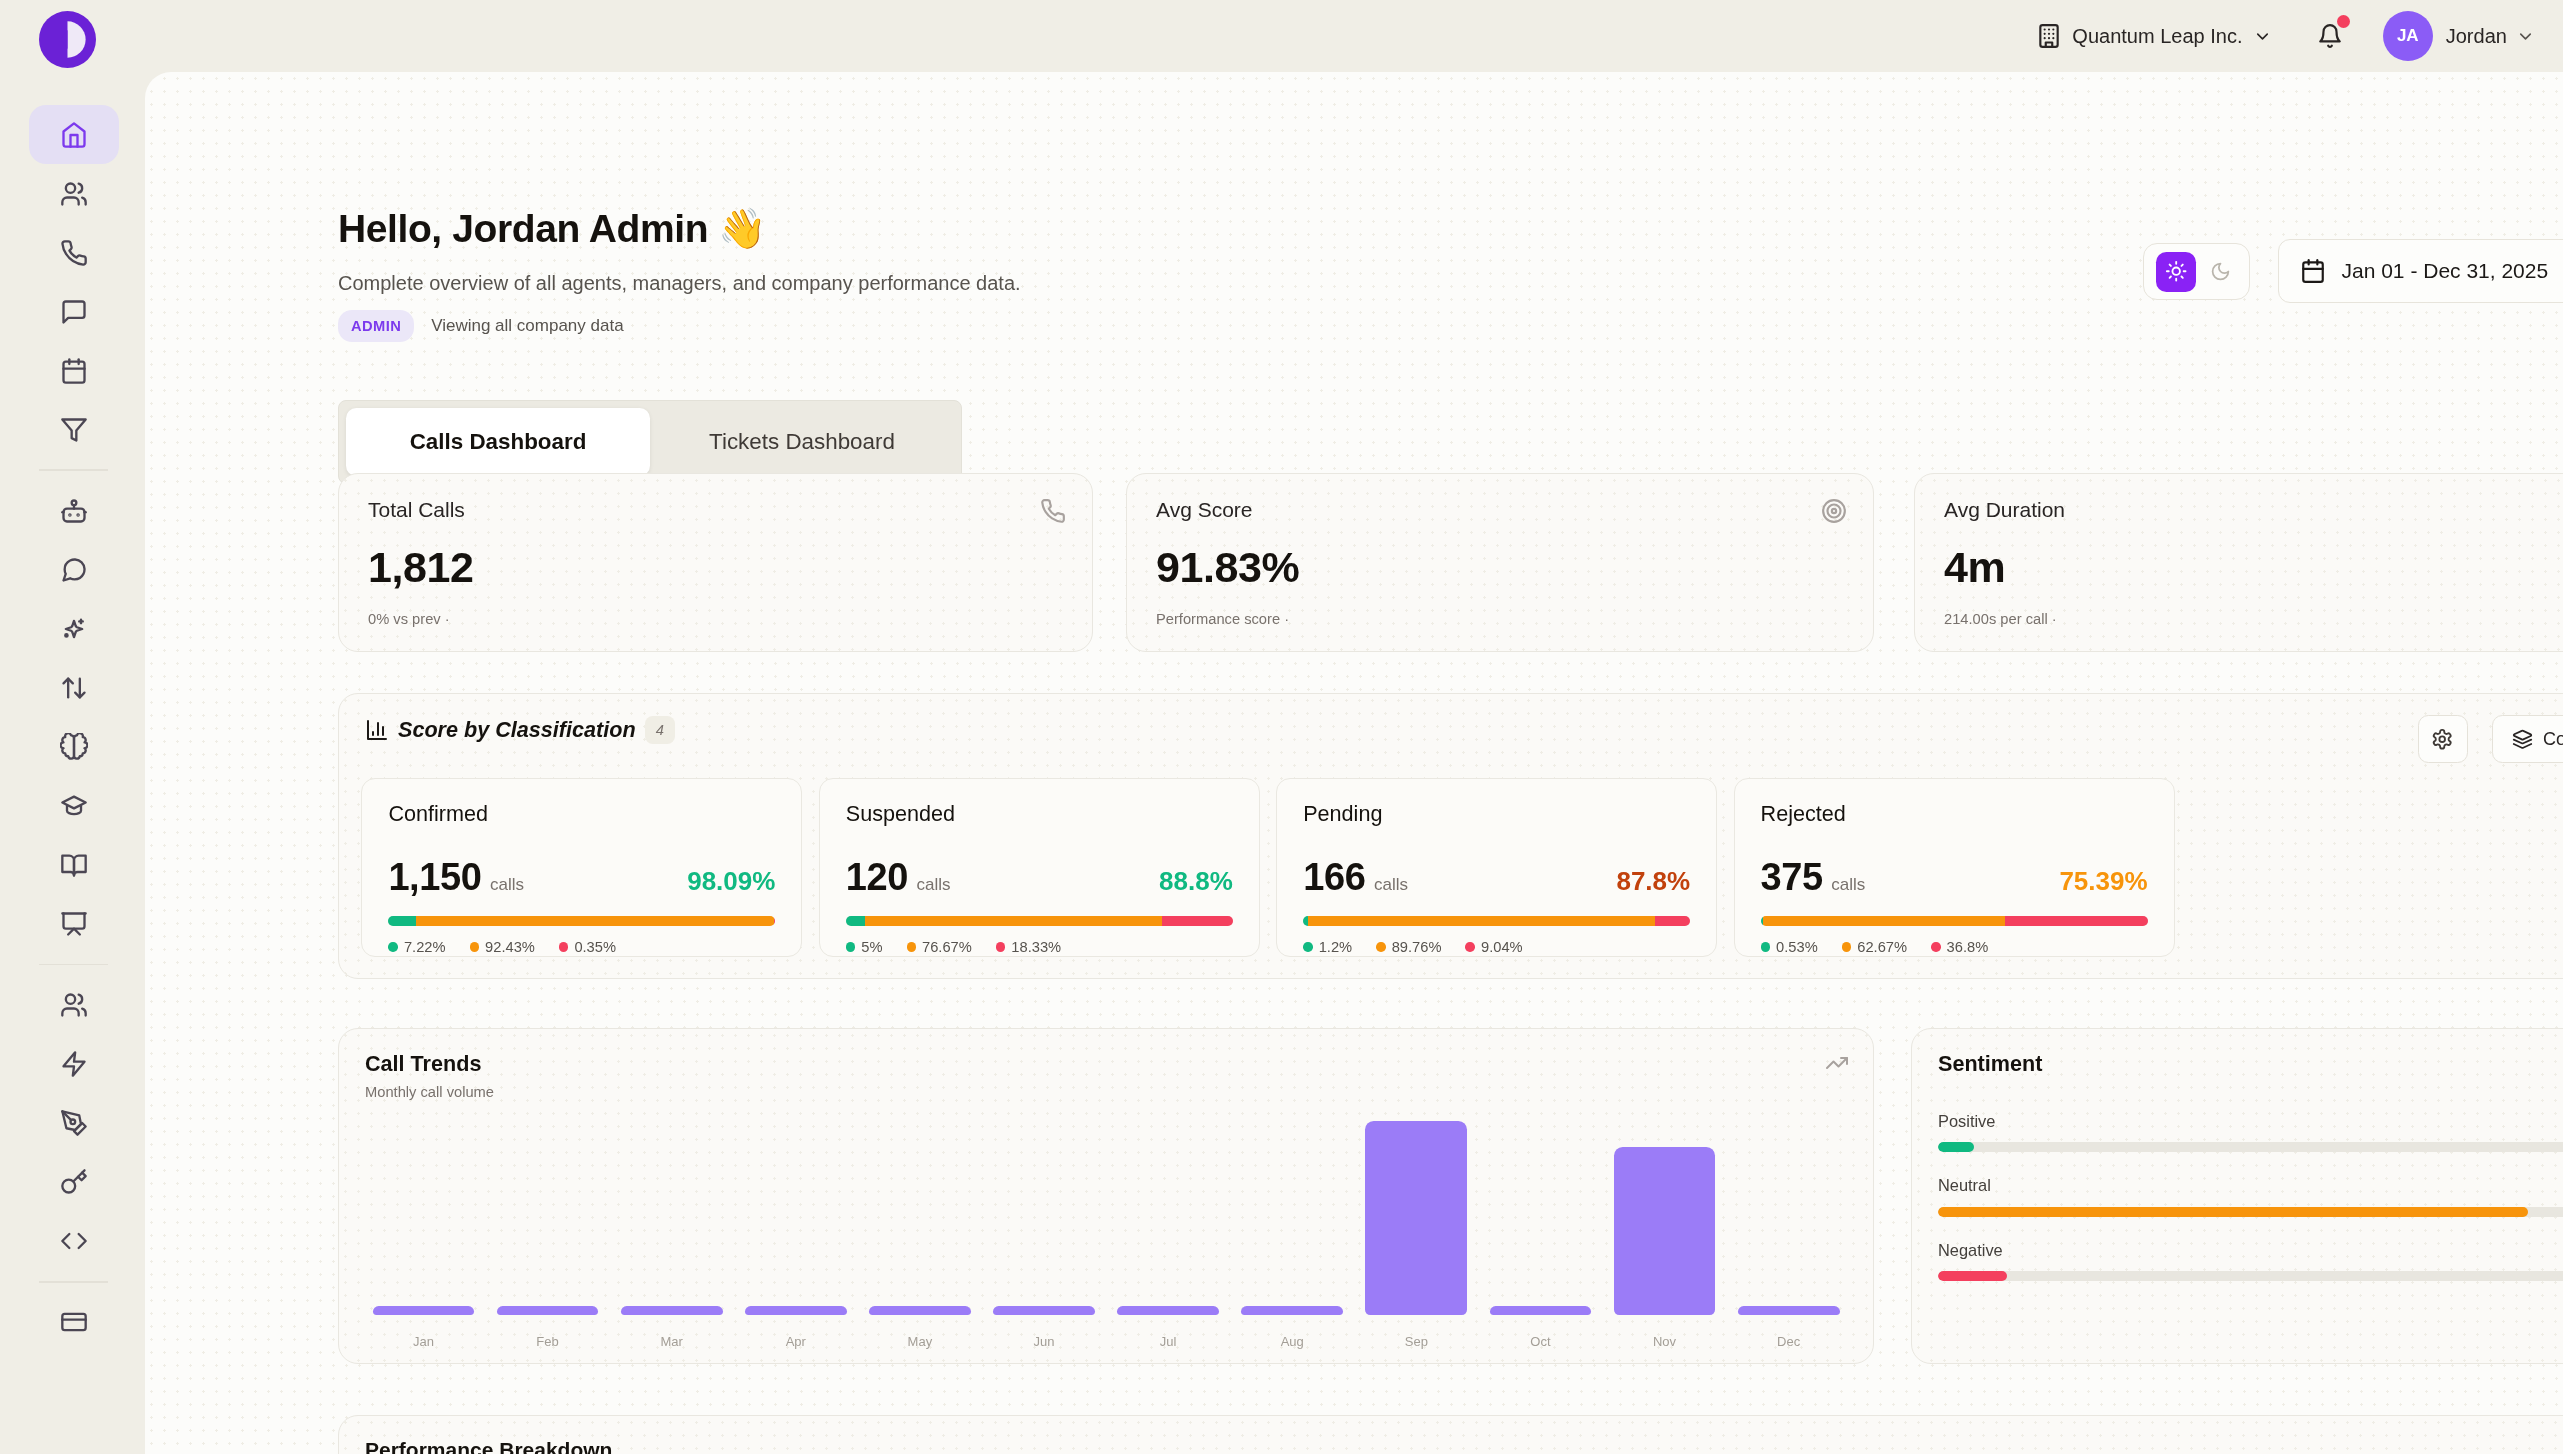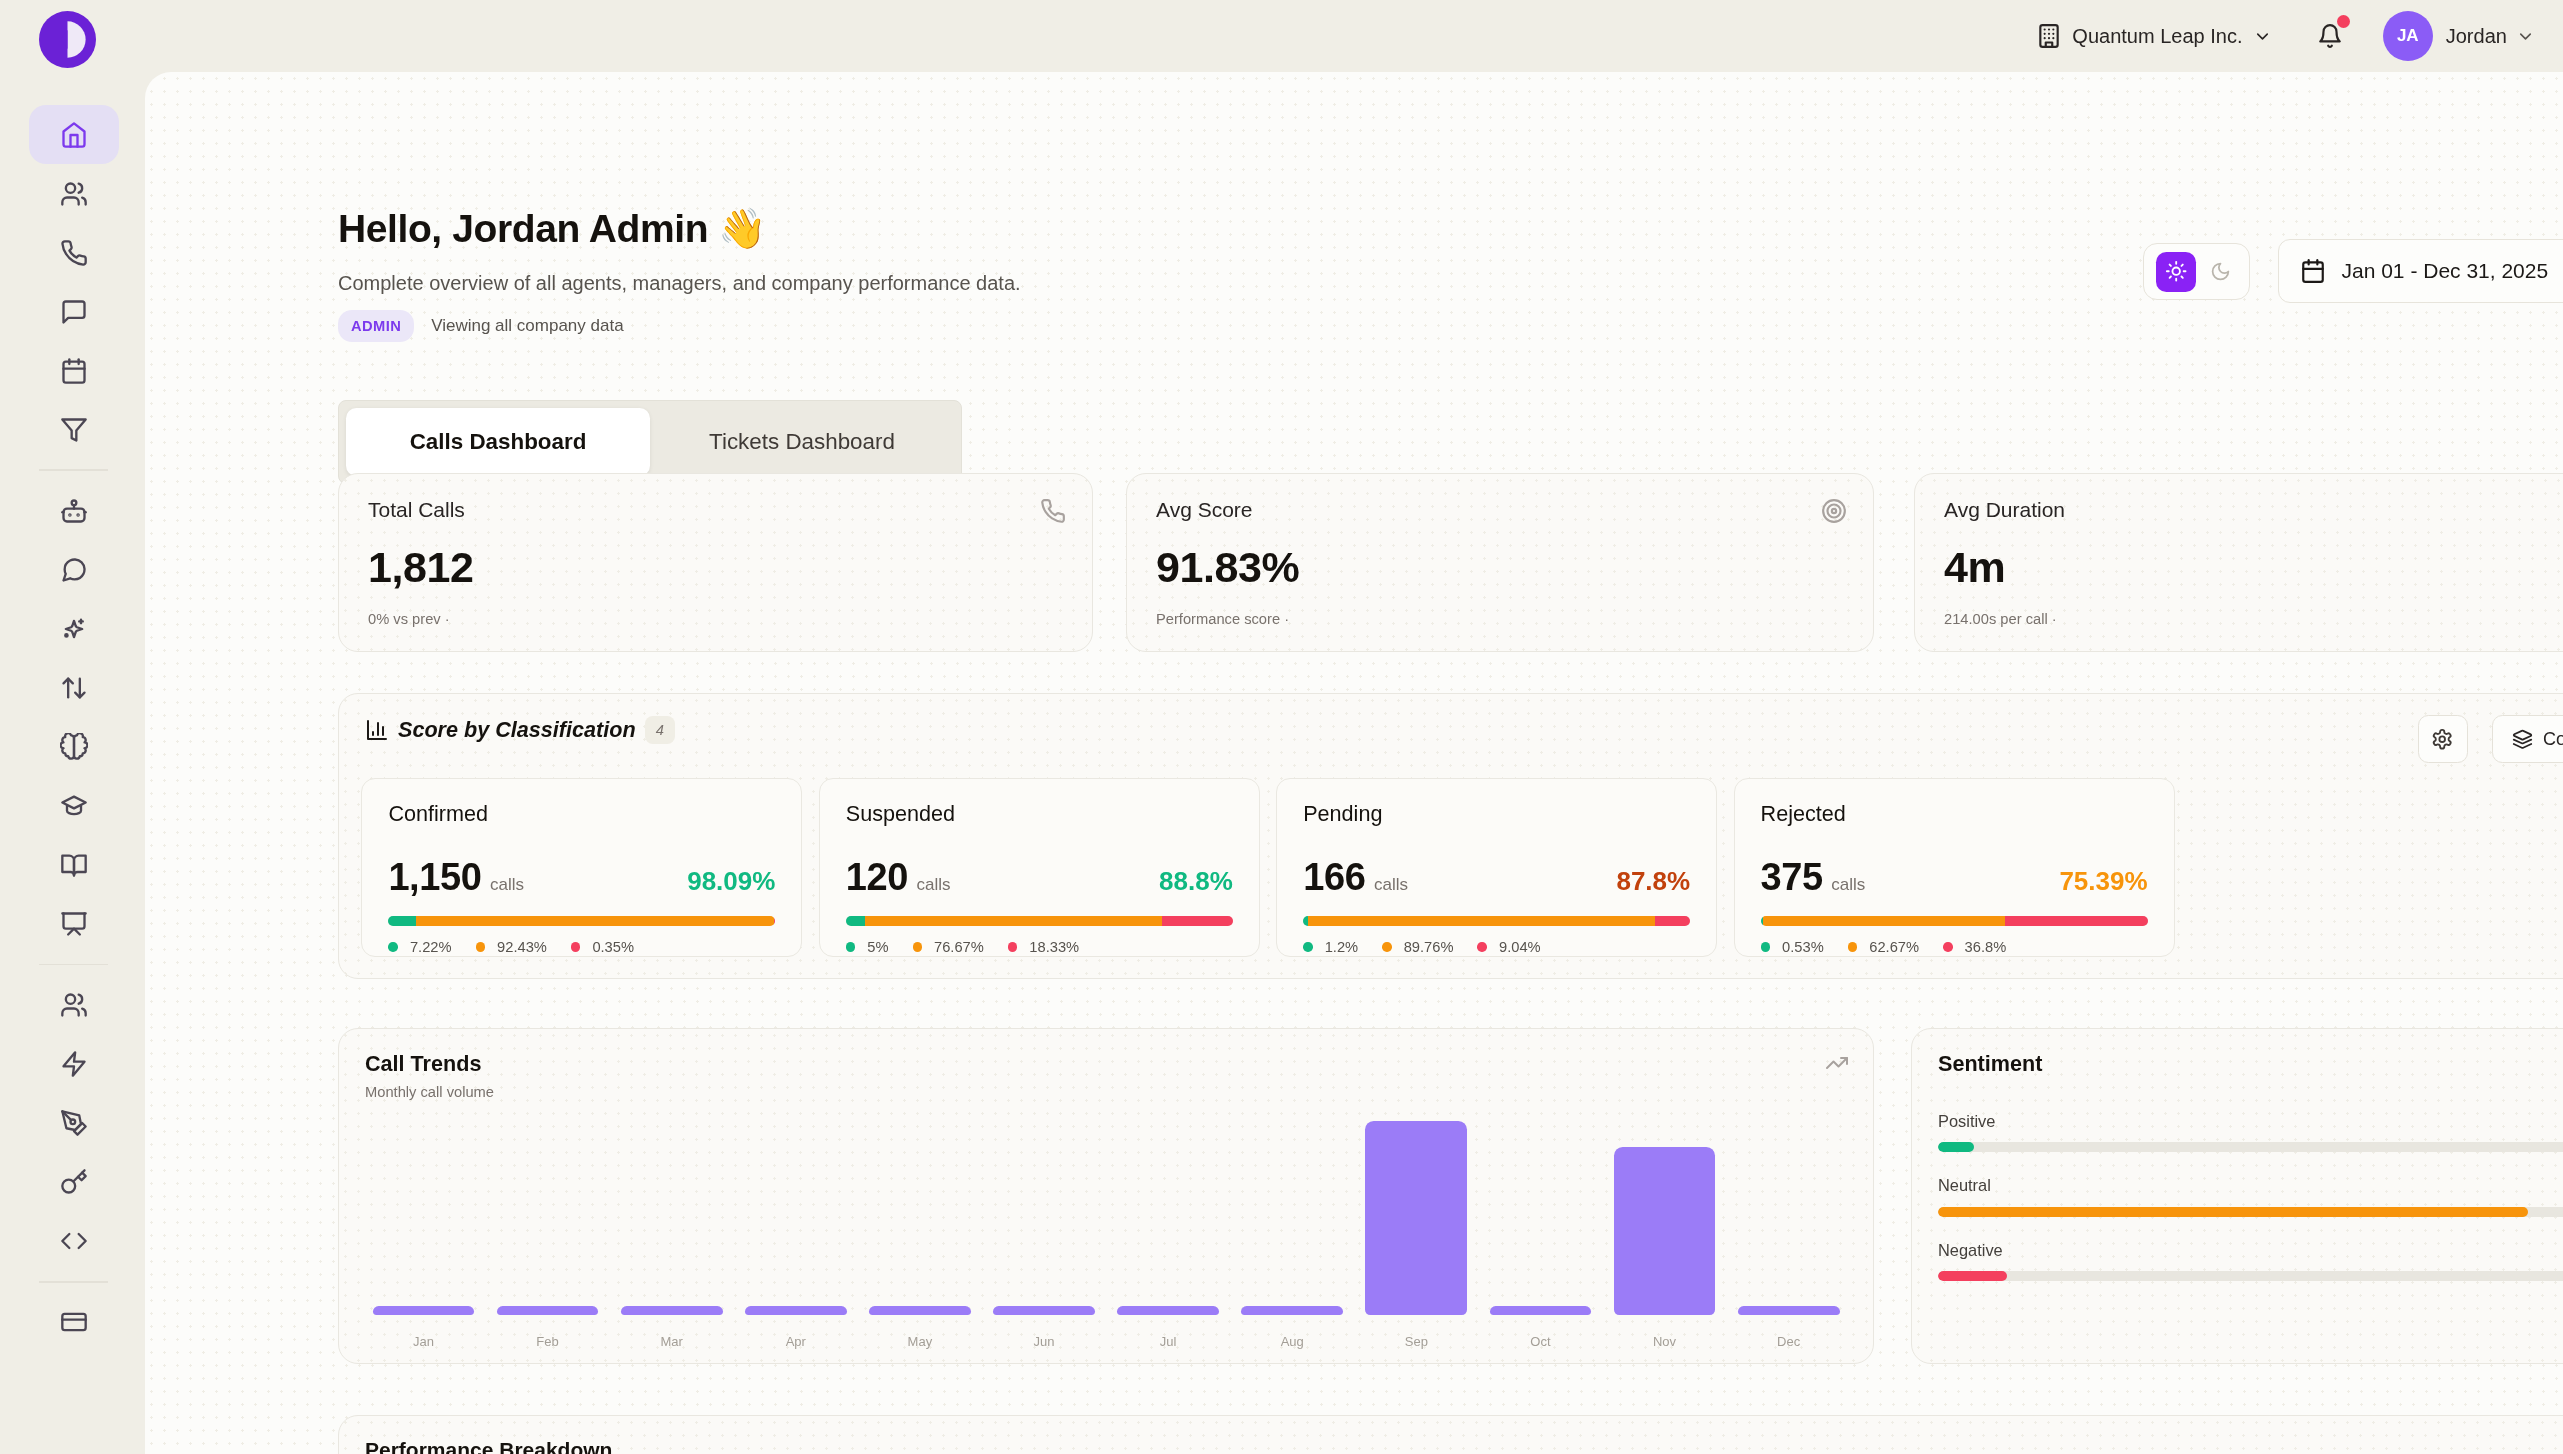--- a/index.html
+++ b/index.html
@@ -86,21 +86,21 @@
   .class-cards { position:absolute; left:22.4px; top:84px; display:flex; gap:16.4px; }
   .class-card { width:441px; height:179px; background:#fcfbf8; border:1.7px solid #eae8e1; border-radius:14px; padding:22.4px 26px; }
   .cc-name { font-size:21.6px; font-weight:500; color:#15120e; }
   .cc-row { margin-top:29px; display:flex; align-items:baseline; }
   .cc-calls { font-size:38px; font-weight:bold; color:#15120e; letter-spacing:-0.4px; }
   .cc-unit { font-size:17px; color:#78716c; margin-left:8.6px; }
   .cc-score { margin-left:auto; font-size:26px; font-weight:bold; }
   .cc-bar { margin-top:17px; height:9.5px; border-radius:5.2px; overflow:hidden; display:flex; background:#e9e7e0; }
   .cc-bar span { height:100%; }
   .cc-legend { margin-top:13px; display:flex; gap:24px; }
-  .cc-leg-item { display:flex; align-items:center; gap:12px; font-size:14.7px; color:#57534e; }
+  .cc-leg-item { display:flex; align-items:center; gap:6px; font-size:14.7px; color:#57534e; }
   .cc-dot { width:9.5px; height:9.5px; border-radius:50%; }
 
   
   .trends-card { left:193px; top:956px; width:1536px; height:336px; }
   .card-title { position:absolute; left:26px; top:22.4px; font-size:21.6px; font-weight:600; color:#15120e; }
   .card-sub { position:absolute; left:26px; top:55px; font-size:14.7px; color:#78716c; }
   .card-corner-icon { position:absolute; right:24px; top:22.4px; color:#a8a29e; }
   .chart-bars { position:absolute; left:22.4px; right:22.4px; bottom:48px; height:207px; display:flex; align-items:flex-end; }
   .chart-slot { flex:1; display:flex; justify-content:center; }
   .chart-bar { width:82%; background:#9b7cf7; border-radius:8.6px 8.6px 5.2px 5.2px; }

